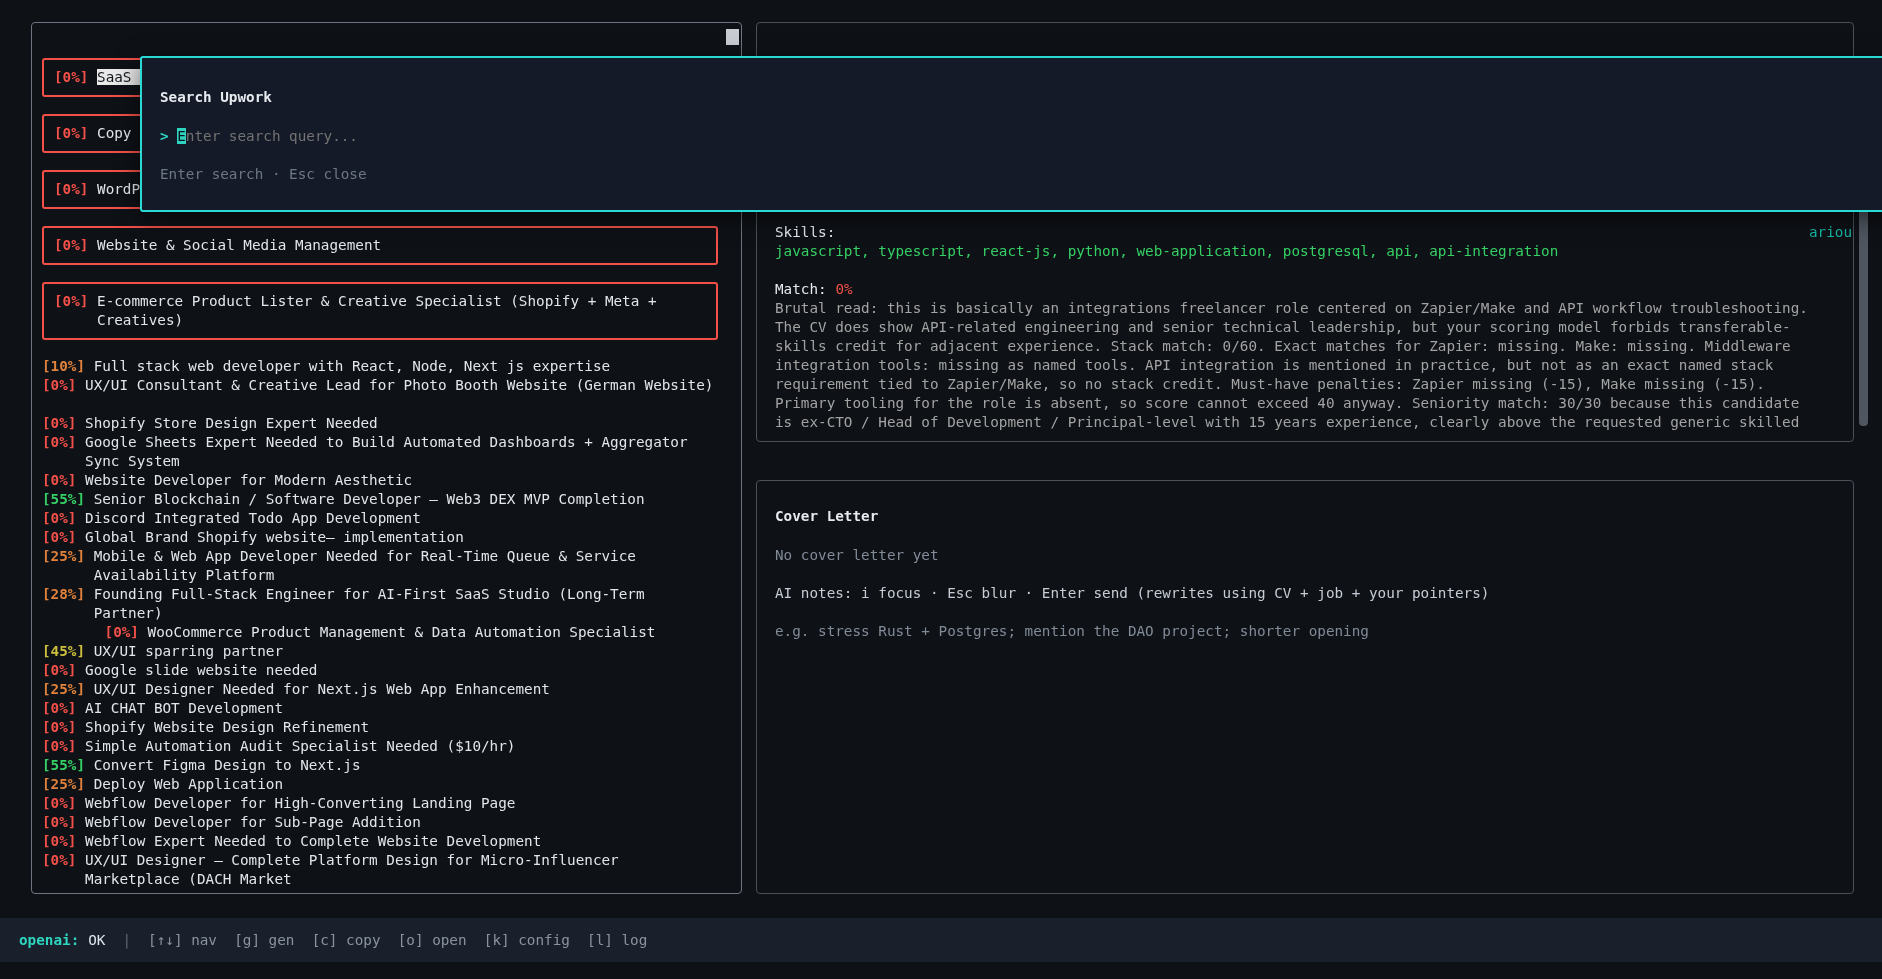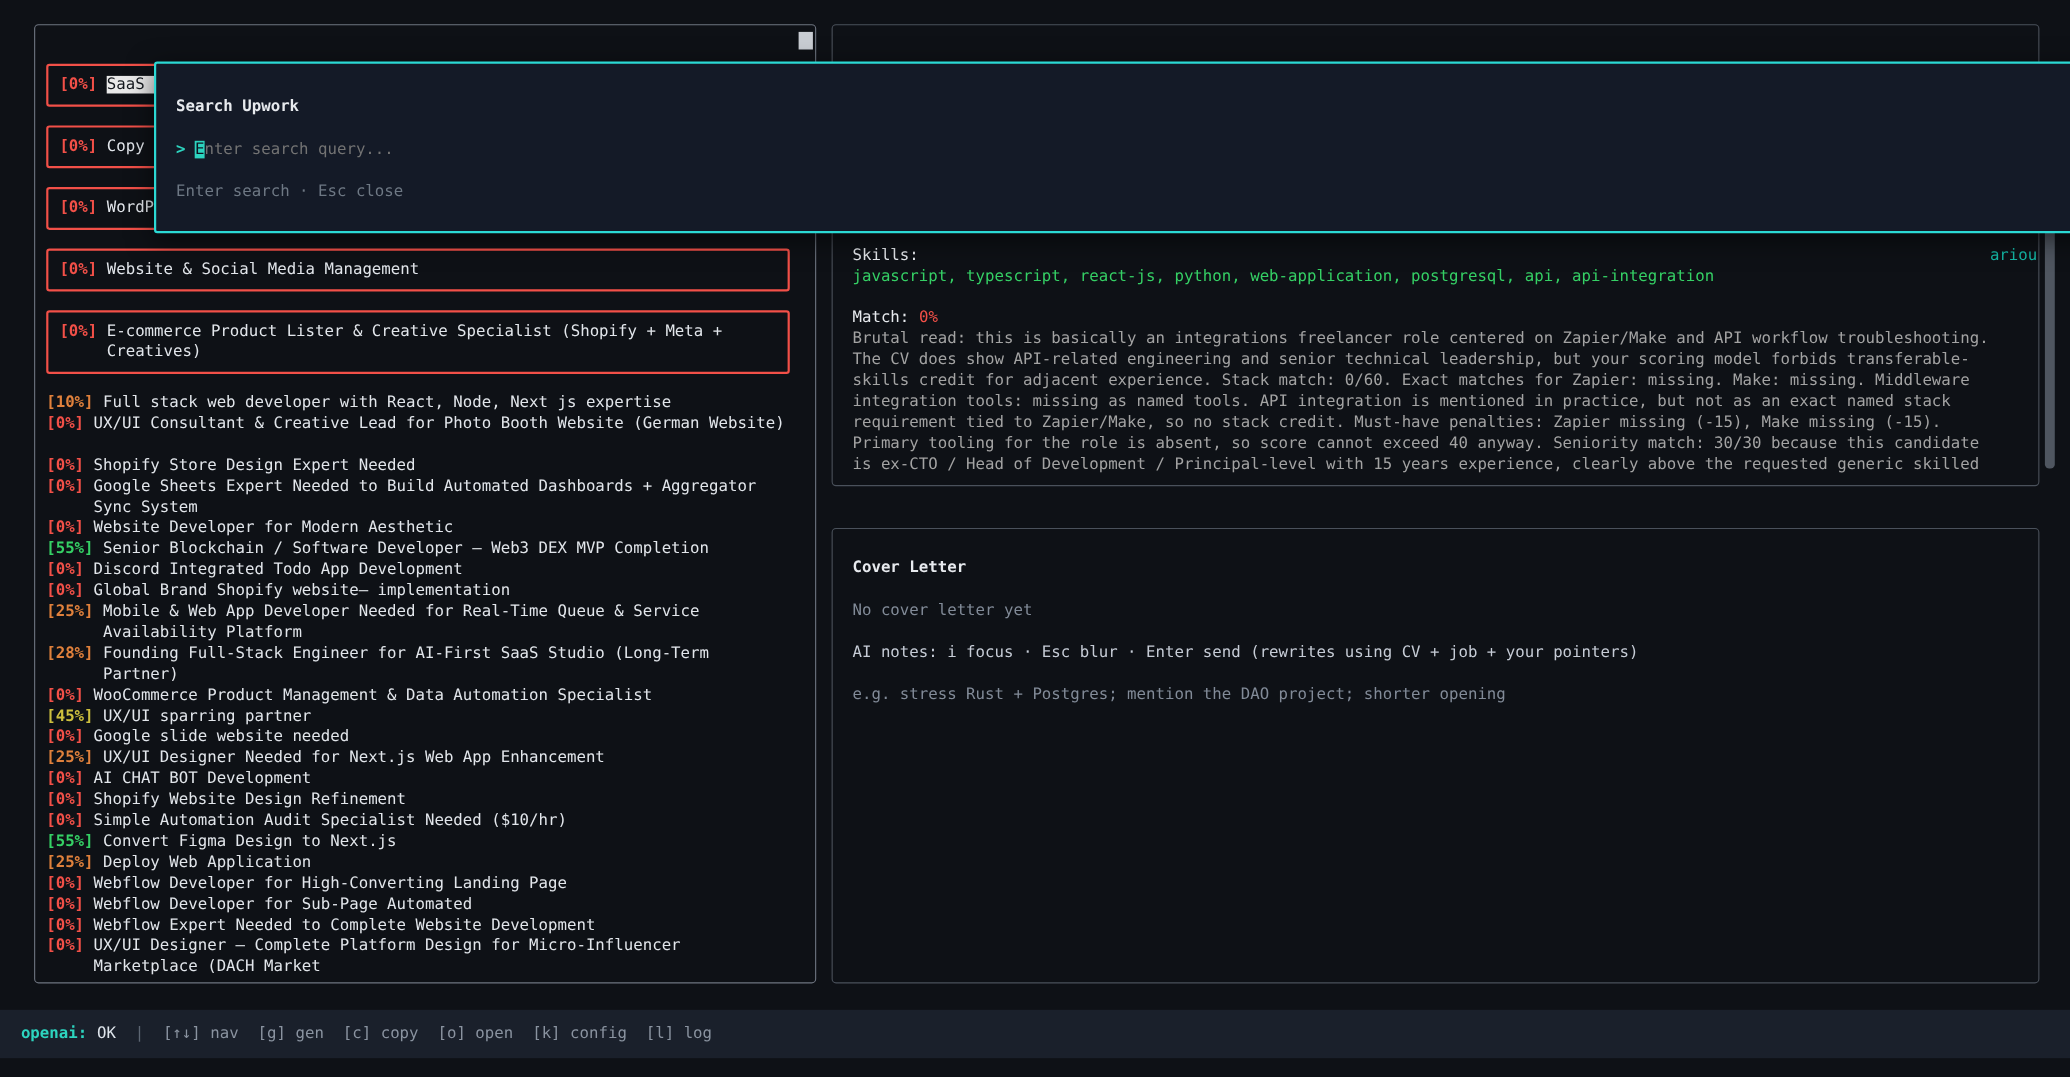--- a/index.html
+++ b/index.html
@@ -85,31 +85,31 @@
       <div class="job-row" style="padding-left: 51.66px; text-indent: -51.66px;"><span class="match m-orange">[10%] </span><span class="job-title">Full stack web developer with React, Node, Next js expertise</span></div>
       <div class="job-row" style="padding-left: 43.05px; text-indent: -43.05px;"><span class="match m-red">[0%] </span><span class="job-title">UX/UI Consultant &amp; Creative Lead for Photo Booth Website (German Website)</span></div>
       <div class="job-row gap" style="padding-left: 43.05px; text-indent: -43.05px;"><span class="match m-red">[0%] </span><span class="job-title">Shopify Store Design Expert Needed</span></div>
       <div class="job-row" style="padding-left: 43.05px; text-indent: -43.05px;"><span class="match m-red">[0%] </span><span class="job-title">Google Sheets Expert Needed to Build Automated Dashboards + Aggregator Sync System</span></div>
       <div class="job-row" style="padding-left: 43.05px; text-indent: -43.05px;"><span class="match m-red">[0%] </span><span class="job-title">Website Developer for Modern Aesthetic</span></div>
       <div class="job-row" style="padding-left: 51.66px; text-indent: -51.66px;"><span class="match m-green">[55%] </span><span class="job-title">Senior Blockchain / Software Developer — Web3 DEX MVP Completion</span></div>
       <div class="job-row" style="padding-left: 43.05px; text-indent: -43.05px;"><span class="match m-red">[0%] </span><span class="job-title">Discord Integrated Todo App Development</span></div>
       <div class="job-row" style="padding-left: 43.05px; text-indent: -43.05px;"><span class="match m-red">[0%] </span><span class="job-title">Global Brand Shopify website— implementation</span></div>
       <div class="job-row" style="padding-left: 51.66px; text-indent: -51.66px;"><span class="match m-orange">[25%] </span><span class="job-title">Mobile &amp; Web App Developer Needed for Real-Time Queue &amp; Service Availability Platform</span></div>
       <div class="job-row" style="padding-left: 51.66px; text-indent: -51.66px;"><span class="match m-orange">[28%] </span><span class="job-title">Founding Full-Stack Engineer for AI-First SaaS Studio (Long-Term Partner)</span></div>
-      <div class="job-row" style="padding-left: 43.05px; text-indent: -43.05px;"><span class="match m-red">[0%] </span><span class="job-title">WooCommerce Product Management &amp; Data Automation Specialist</span></div>
+      <div class="job-row" style="padding-left: 43.05px; text-indent: -43.05px; text-align: center;"><span class="match m-red">[0%] </span><span class="job-title">WooCommerce Product Management &amp; Data Automation Specialist</span></div>
       <div class="job-row" style="padding-left: 51.66px; text-indent: -51.66px;"><span class="match m-yellow">[45%] </span><span class="job-title">UX/UI sparring partner</span></div>
       <div class="job-row" style="padding-left: 43.05px; text-indent: -43.05px;"><span class="match m-red">[0%] </span><span class="job-title">Google slide website needed</span></div>
       <div class="job-row" style="padding-left: 51.66px; text-indent: -51.66px;"><span class="match m-orange">[25%] </span><span class="job-title">UX/UI Designer Needed for Next.js Web App Enhancement</span></div>
       <div class="job-row" style="padding-left: 43.05px; text-indent: -43.05px;"><span class="match m-red">[0%] </span><span class="job-title">AI CHAT BOT Development</span></div>
       <div class="job-row" style="padding-left: 43.05px; text-indent: -43.05px;"><span class="match m-red">[0%] </span><span class="job-title">Shopify Website Design Refinement</span></div>
       <div class="job-row" style="padding-left: 43.05px; text-indent: -43.05px;"><span class="match m-red">[0%] </span><span class="job-title">Simple Automation Audit Specialist Needed ($10/hr)</span></div>
       <div class="job-row" style="padding-left: 51.66px; text-indent: -51.66px;"><span class="match m-green">[55%] </span><span class="job-title">Convert Figma Design to Next.js</span></div>
       <div class="job-row" style="padding-left: 51.66px; text-indent: -51.66px;"><span class="match m-orange">[25%] </span><span class="job-title">Deploy Web Application</span></div>
       <div class="job-row" style="padding-left: 43.05px; text-indent: -43.05px;"><span class="match m-red">[0%] </span><span class="job-title">Webflow Developer for High-Converting Landing Page</span></div>
-      <div class="job-row" style="padding-left: 43.05px; text-indent: -43.05px;"><span class="match m-red">[0%] </span><span class="job-title">Webflow Developer for Sub-Page Automated</span></div>
+      <div class="job-row" style="padding-left: 43.05px; text-indent: -43.05px;"><span class="match m-red">[0%] </span><span class="job-title">Webflow Developer for Sub-Page Addition</span></div>
       <div class="job-row" style="padding-left: 43.05px; text-indent: -43.05px;"><span class="match m-red">[0%] </span><span class="job-title">Webflow Expert Needed to Complete Website Development</span></div>
       <div class="job-row" style="padding-left: 43.05px; text-indent: -43.05px;"><span class="match m-red">[0%] </span><span class="job-title">UX/UI Designer — Complete Platform Design for Micro-Influencer Marketplace (DACH Market</span></div>
     </div>
   <div class="lp-thumb"></div>
 </div>
 
 <div class="panel detail-panel">
   <div class="desc-tail">
     <div>Zapier and</div>
     <div>arious</div>

